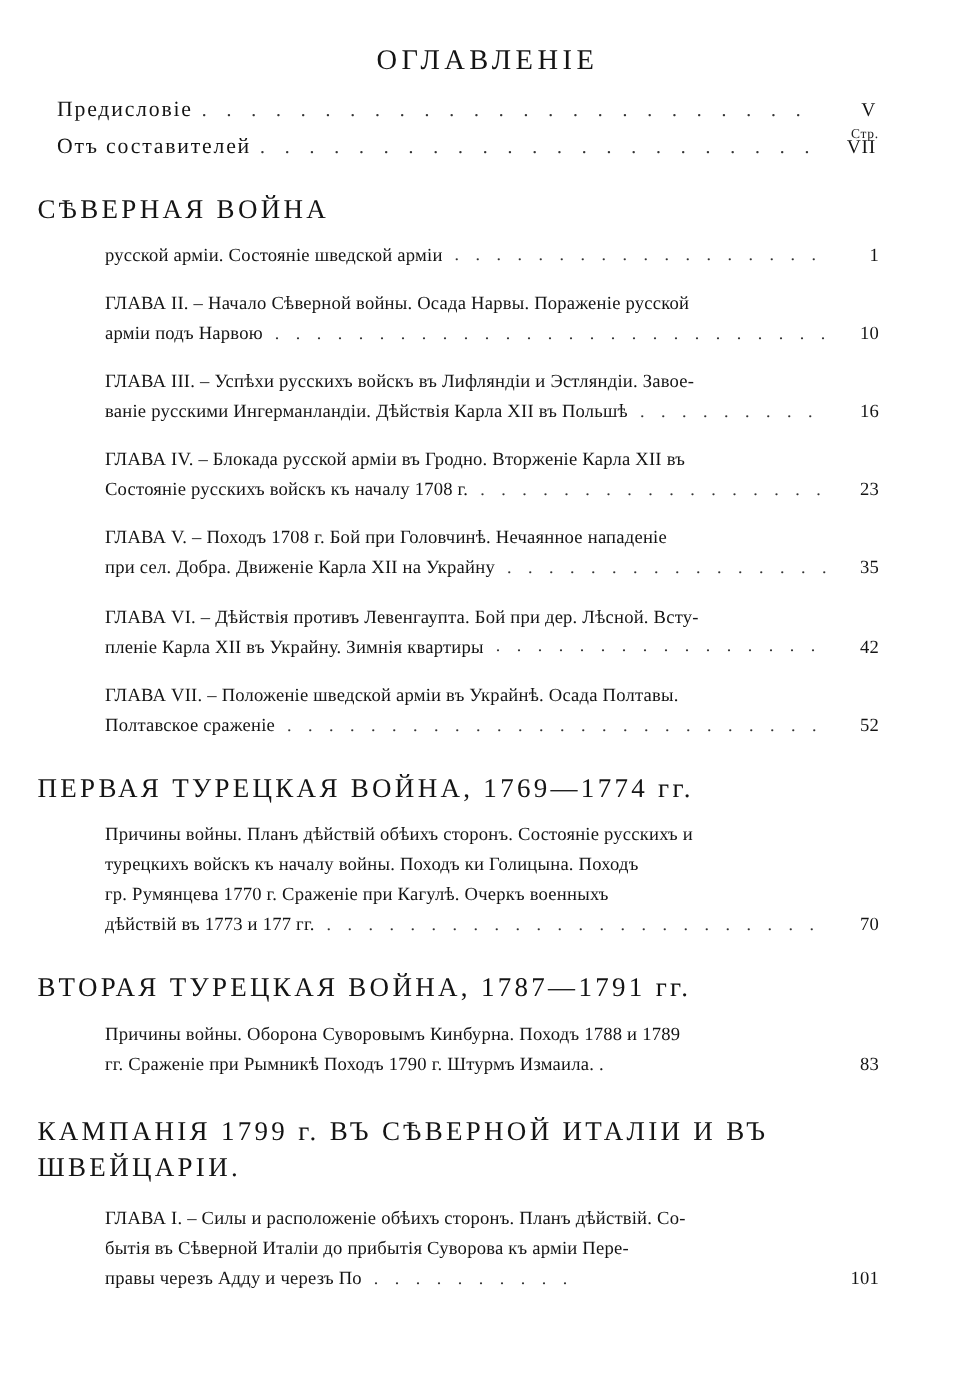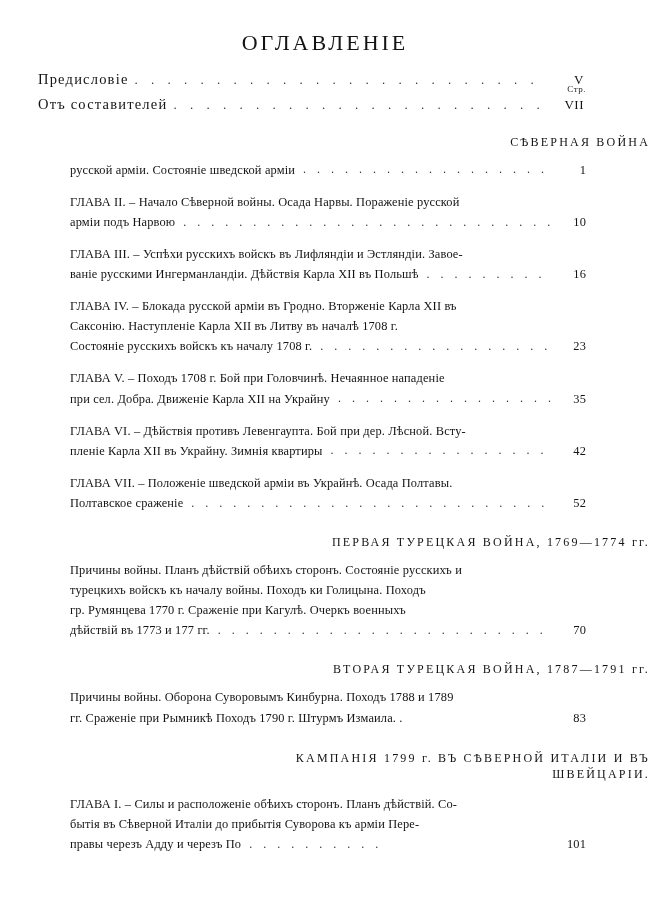--- a/index.html
+++ b/index.html
@@ -17,21 +17,21 @@
   }
   .page {
     width: 650px;
     height: 923px;
     position: relative;
     padding: 0;
     box-sizing: border-box;
   }
   .title {
     text-align: center;
-    font-size: 22px;
+    font-size: 19px;
     letter-spacing: 3px;
     margin-top: 30px;
     font-weight: normal;
     font-family: "Liberation Serif", serif;
   }
   .col-head {
     position: absolute;
     right: 64px;
     top: 54px;
     font-size: 9px;
@@ -60,22 +60,22 @@
     font-size: 13px;
     letter-spacing: 5px;
   }
   .page-num {
     width: 34px;
     text-align: right;
     font-size: 13px;
     letter-spacing: 0.5px;
   }
   .section-title {
-    text-align: right;
-    font-size: 12px;
+    text-align: left;
+    font-size: 18px;
     letter-spacing: 2.2px;
     margin: 22px 0 10px 0;
     padding-left: 25px;
   }
   .section-title.two-line {
     line-height: 1.35;
     margin-bottom: 12px;
   }
   .entry {
     margin: 0 64px 0 70px;
@@ -158,21 +158,20 @@
     <span class="body">ГЛАВА III. – Успѣхи русскихъ войскъ въ Лифляндіи и Эстляндіи. Завое-</span>
     <span class="lastline">
       <span class="txt">ваніе русскими Ингерманландіи. Дѣйствія Карла XII въ Польшѣ</span>
       <span class="dots">. . . . . . . . . . . . . . . . .</span>
       <span class="pg">16</span>
     </span>
   </div>
 
   <div class="entry">
     <span class="body">ГЛАВА IV. – Блокада русской арміи въ Гродно. Вторженіе Карла XII въ</span>
-    <span class="body">Саксонію. Наступленіе Карла XII въ Литву въ началѣ 1708 г.</span>
     <span class="lastline">
       <span class="txt">Состояніе русскихъ войскъ къ началу 1708 г.</span>
       <span class="dots">. . . . . . . . . . . . . . . . . . . . . . . . . .</span>
       <span class="pg">23</span>
     </span>
   </div>
 
   <div class="entry">
     <span class="body">ГЛАВА V. – Походъ 1708 г. Бой при Головчинѣ. Нечаянное нападеніе</span>
     <span class="lastline">

